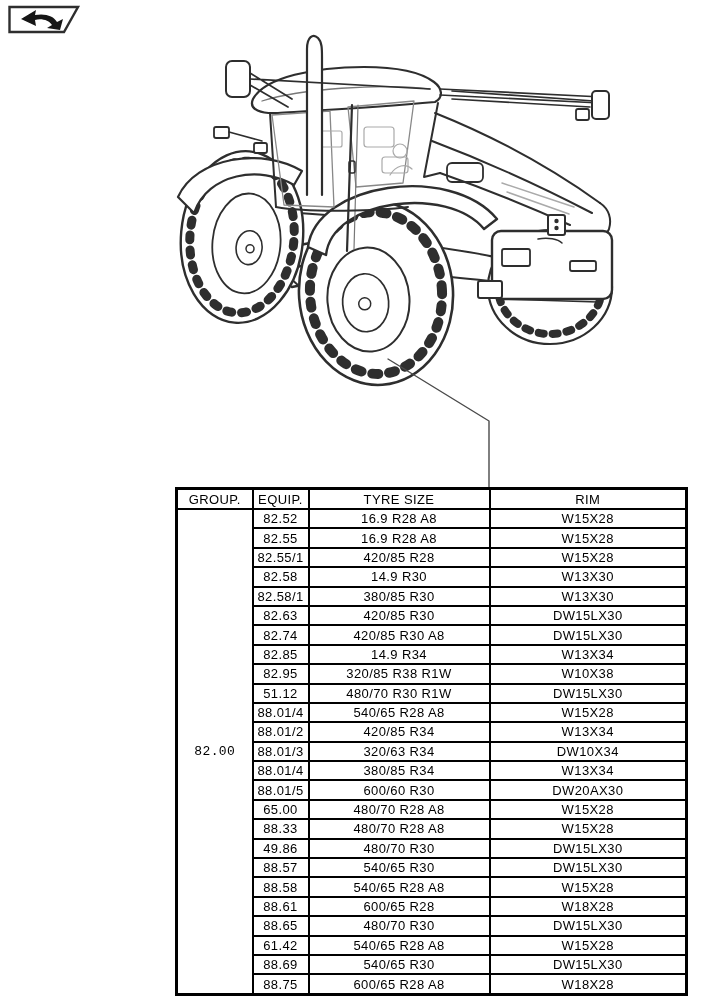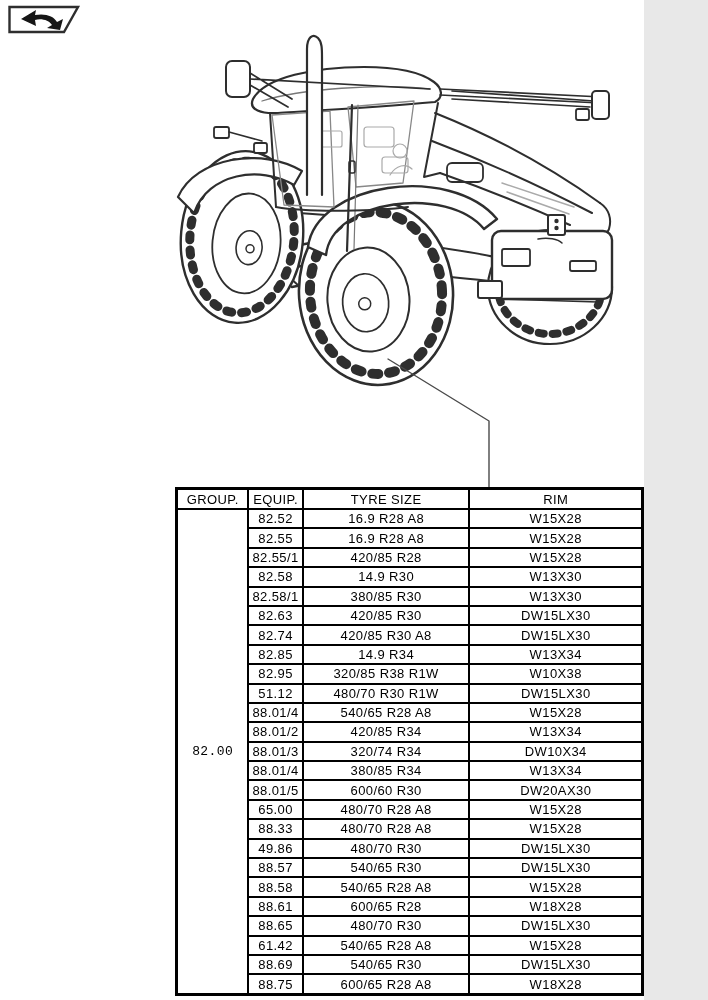--- a/index.html
+++ b/index.html
@@ -1,17 +1,17 @@
 <!DOCTYPE html>
 <html><head>
 <meta charset="utf-8">
 <style>
   html,body{margin:0;padding:0;background:#e8e8e8;}
   .sheet{
-    position:relative;width:644px;height:1000px;background:#ffffff;
+    position:relative;width:708px;height:1000px;background:#ffffff;
     font-family:"Liberation Sans", sans-serif;color:#000;overflow:hidden;
   }
   .corner-icon{position:absolute;left:8px;top:5px;}
   .figure-svg{position:absolute;left:150px;top:15px;}
   .spec-table-wrap{position:absolute;left:175px;top:487px;}
   table.spec{
     border-collapse:collapse;table-layout:fixed;
     border:3px solid #000;background:#fff;
   }
   table.spec th, table.spec td{
@@ -184,21 +184,21 @@
             <td>540/65 R28 A8</td>
             <td>W15X28</td>
           </tr>
           <tr>
             <td>88.01/2</td>
             <td>420/85 R34</td>
             <td>W13X34</td>
           </tr>
           <tr>
             <td>88.01/3</td>
-            <td>320/74 R34</td>
+            <td>320/63 R34</td>
             <td>DW10X34</td>
           </tr>
           <tr>
             <td>88.01/4</td>
             <td>380/85 R34</td>
             <td>W13X34</td>
           </tr>
           <tr>
             <td>88.01/5</td>
             <td>600/60 R30</td>

